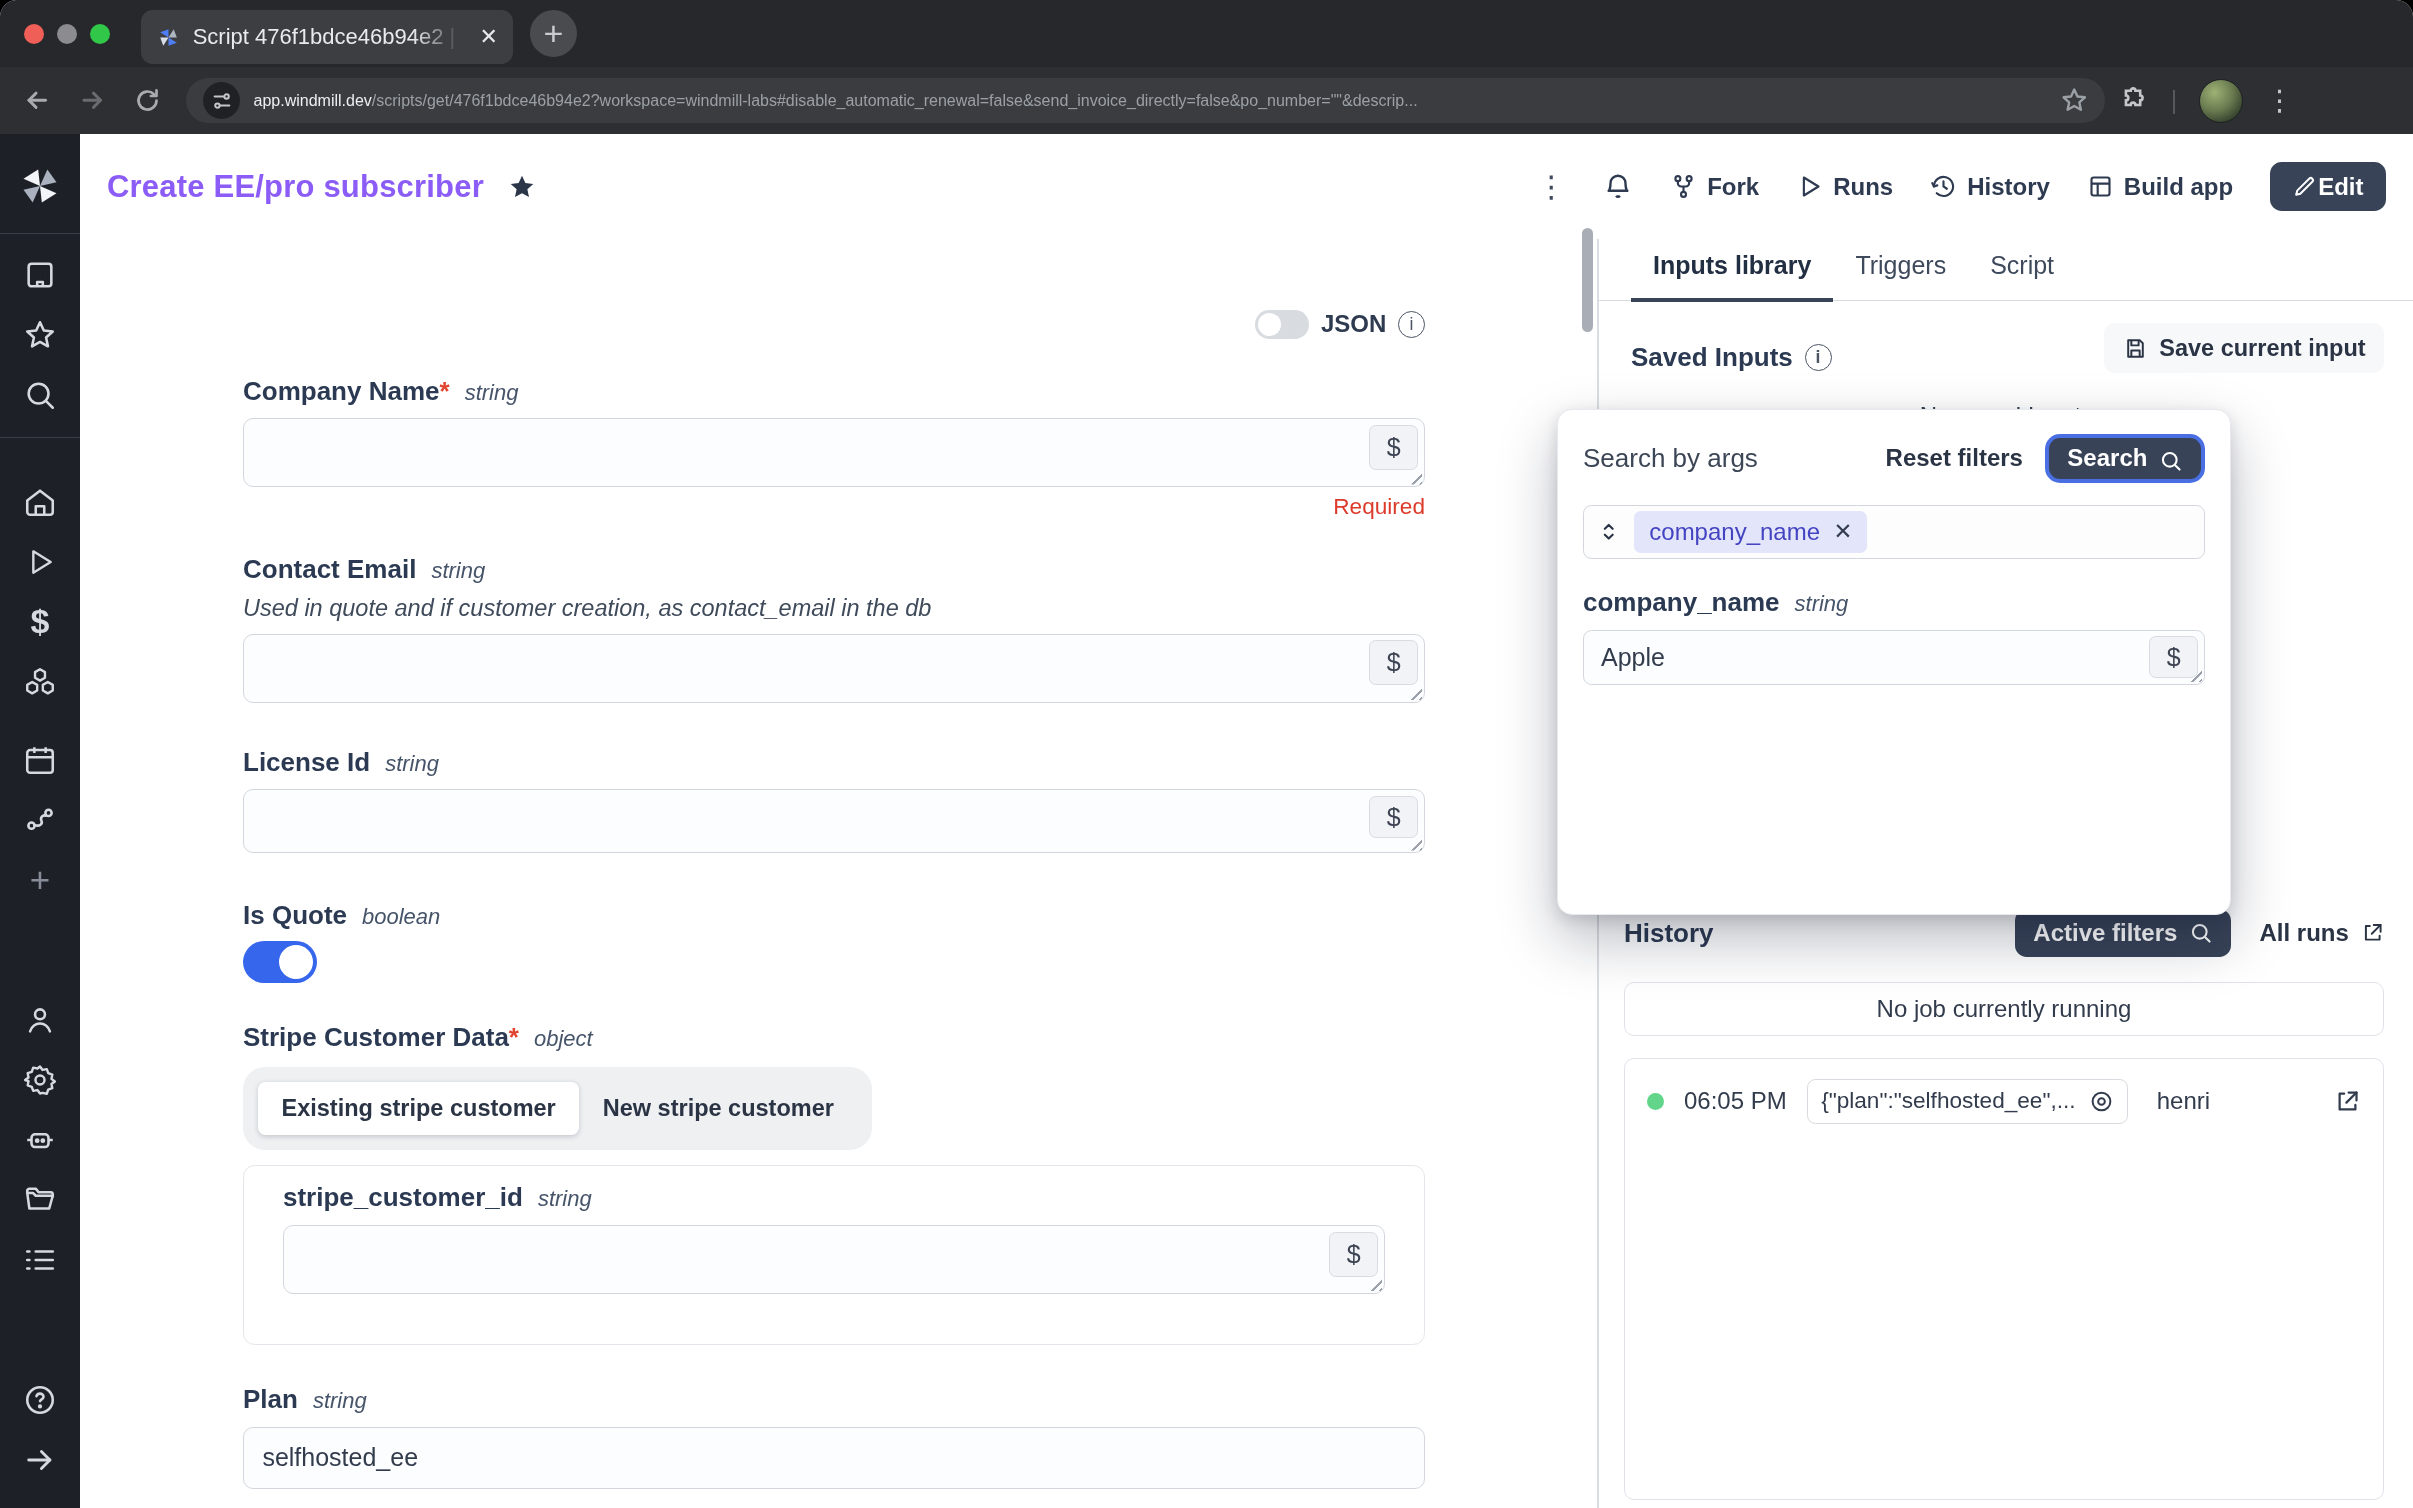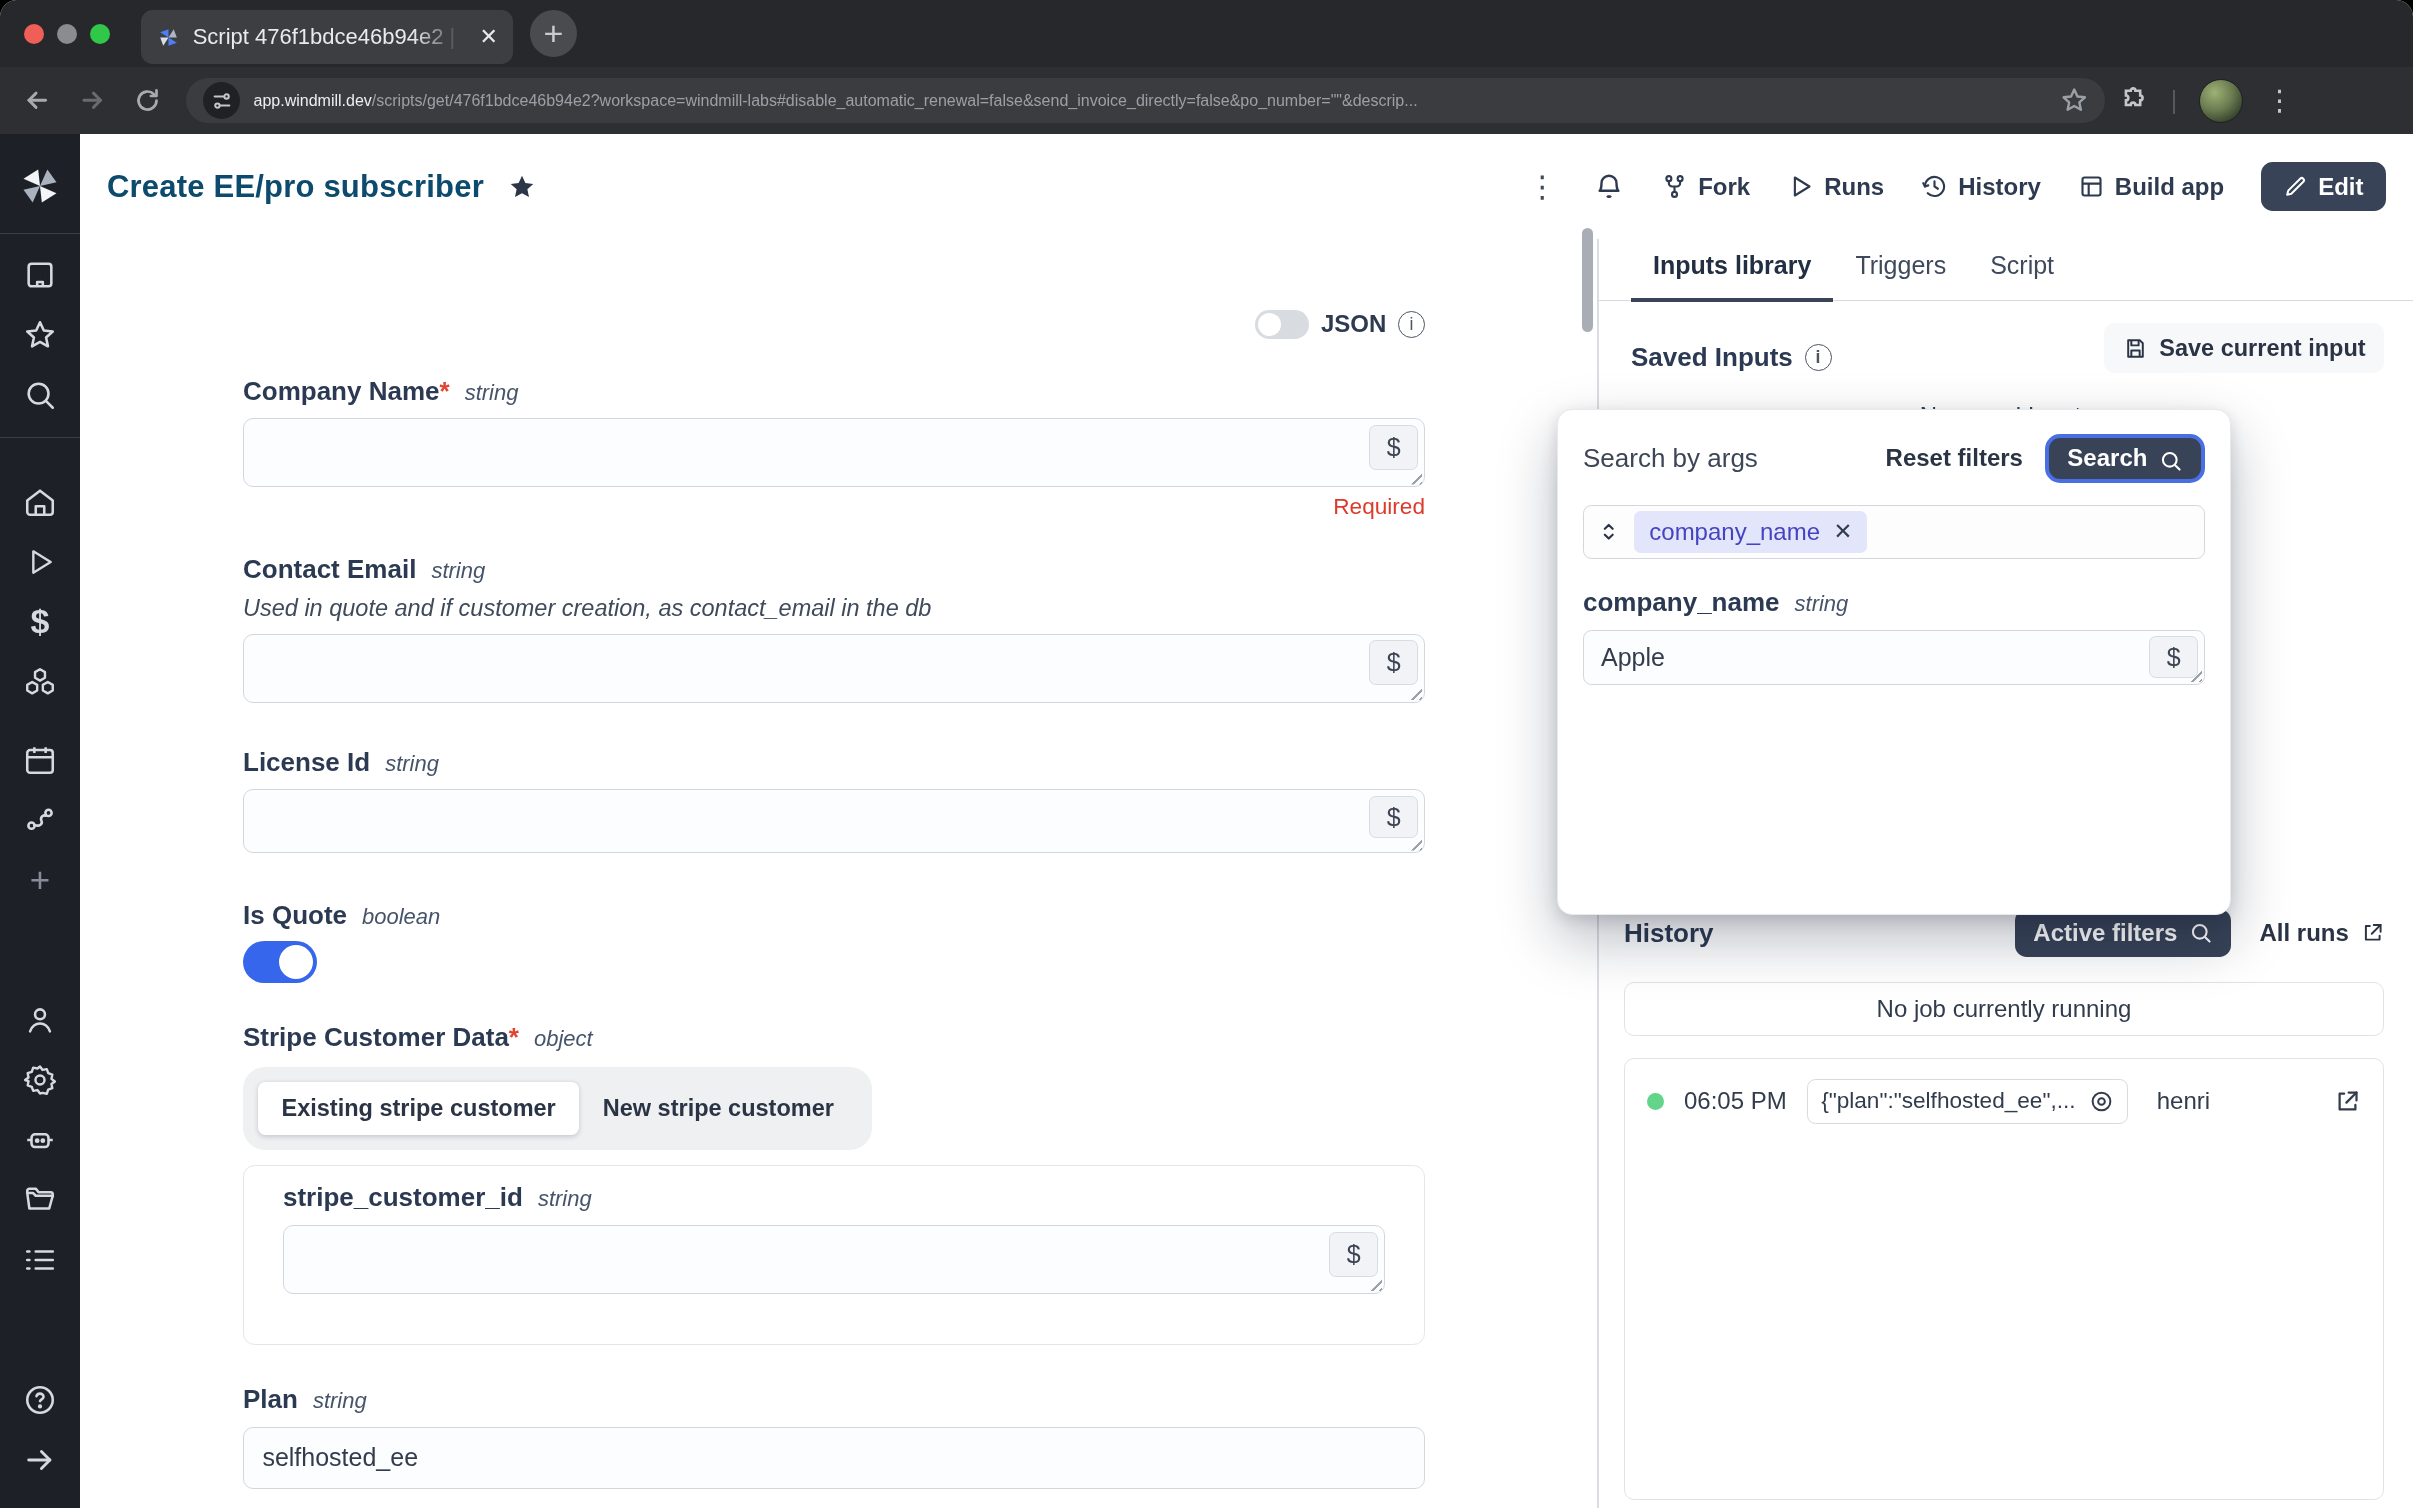--- a/index.html
+++ b/index.html
@@ -28,25 +28,25 @@
   .url { font-size:16px; white-space:nowrap; overflow:hidden; flex:1;
     -webkit-mask:linear-gradient(90deg,#000 97%,transparent); mask:linear-gradient(90deg,#000 97%,transparent); }
   .url .host { color:#eceef0; } .url .rest { color:#9aa0a6; }
   .chrome-right { display:flex; align-items:center; gap:22px; margin-left:15px; color:#c3c6ca; }
   .vsep { color:#55585c; font-size:25px; }
   .avatar { width:44px; height:44px; border-radius:50%;
     background:radial-gradient(circle at 35% 30%, #9db174, #6a7b50 45%, #33402c 80%); border:1.7px solid #1f2022; }
 
   
   .appbar { position:absolute; left:80px; top:134px; width:2334px; height:105px; background:#fff; display:flex; align-items:center; }
-  .apptitle { font-size:31px; font-weight:700; color:#0c4a6e; margin-left:27px; letter-spacing:0.2px; }
+  .apptitle { font-size:31px; font-weight:700; color:#8b5cf6; margin-left:27px; letter-spacing:0.2px; }
   .titlestar { margin-left:23.5px; color:#2b3649; }
   .appbar-right { margin-left:auto; display:flex; align-items:center; gap:37px; margin-right:28.5px; color:#2e3a50; }
   .appaction { display:flex; align-items:center; gap:10px; font-size:24px; font-weight:600; color:#2e3a50; }
-  .btn-dark { background:#384358; color:#fff; border-radius:11.7px; display:flex; align-items:center; gap:10px;
+  .btn-dark { background:#384358; color:#fff; border-radius:11.7px; display:flex; align-items:center; gap:1px;
     font-size:24px; font-weight:700; padding:0 22px; height:49px; }
 
   .sidebar { position:absolute; left:0; top:134px; width:80px; height:1374px; background:#1d2026; display:flex; flex-direction:column; align-items:center; }
   .sb-logo { margin-top:30px; margin-bottom:25px; }
   .sb-div { width:80px; height:0.8px; background:#3a3e46; }
   .sb-icon { width:80px; height:60px; display:flex; align-items:center; justify-content:center; color:#d6dae0; }
   .sb-icon.dim { color:#878d98; }
   .sb-gap { flex:0 0 80px; }
   .sb-push { flex:1; }
   .dollar-glyph { font-size:34px; font-weight:600; color:#d6dae0; }

